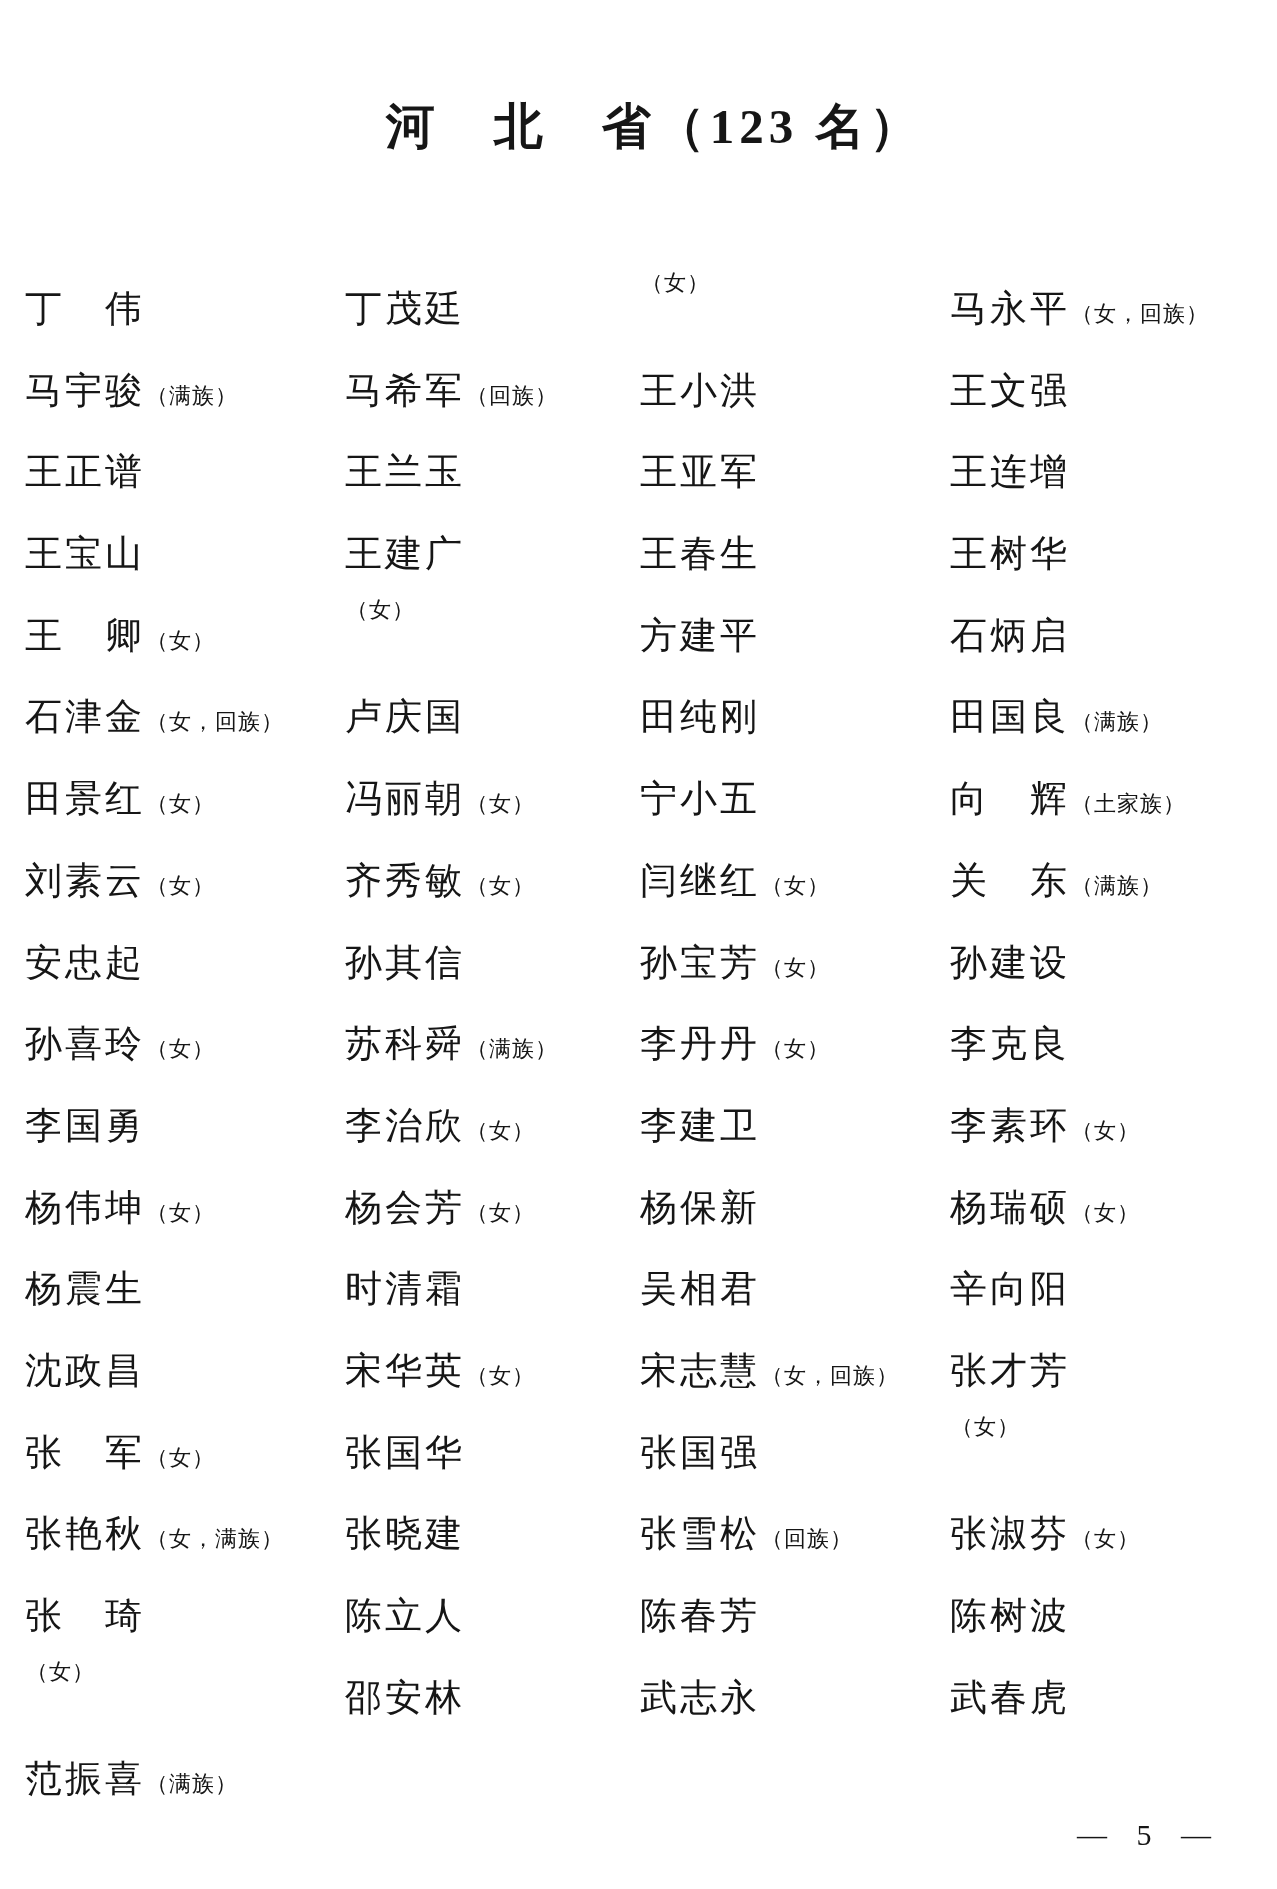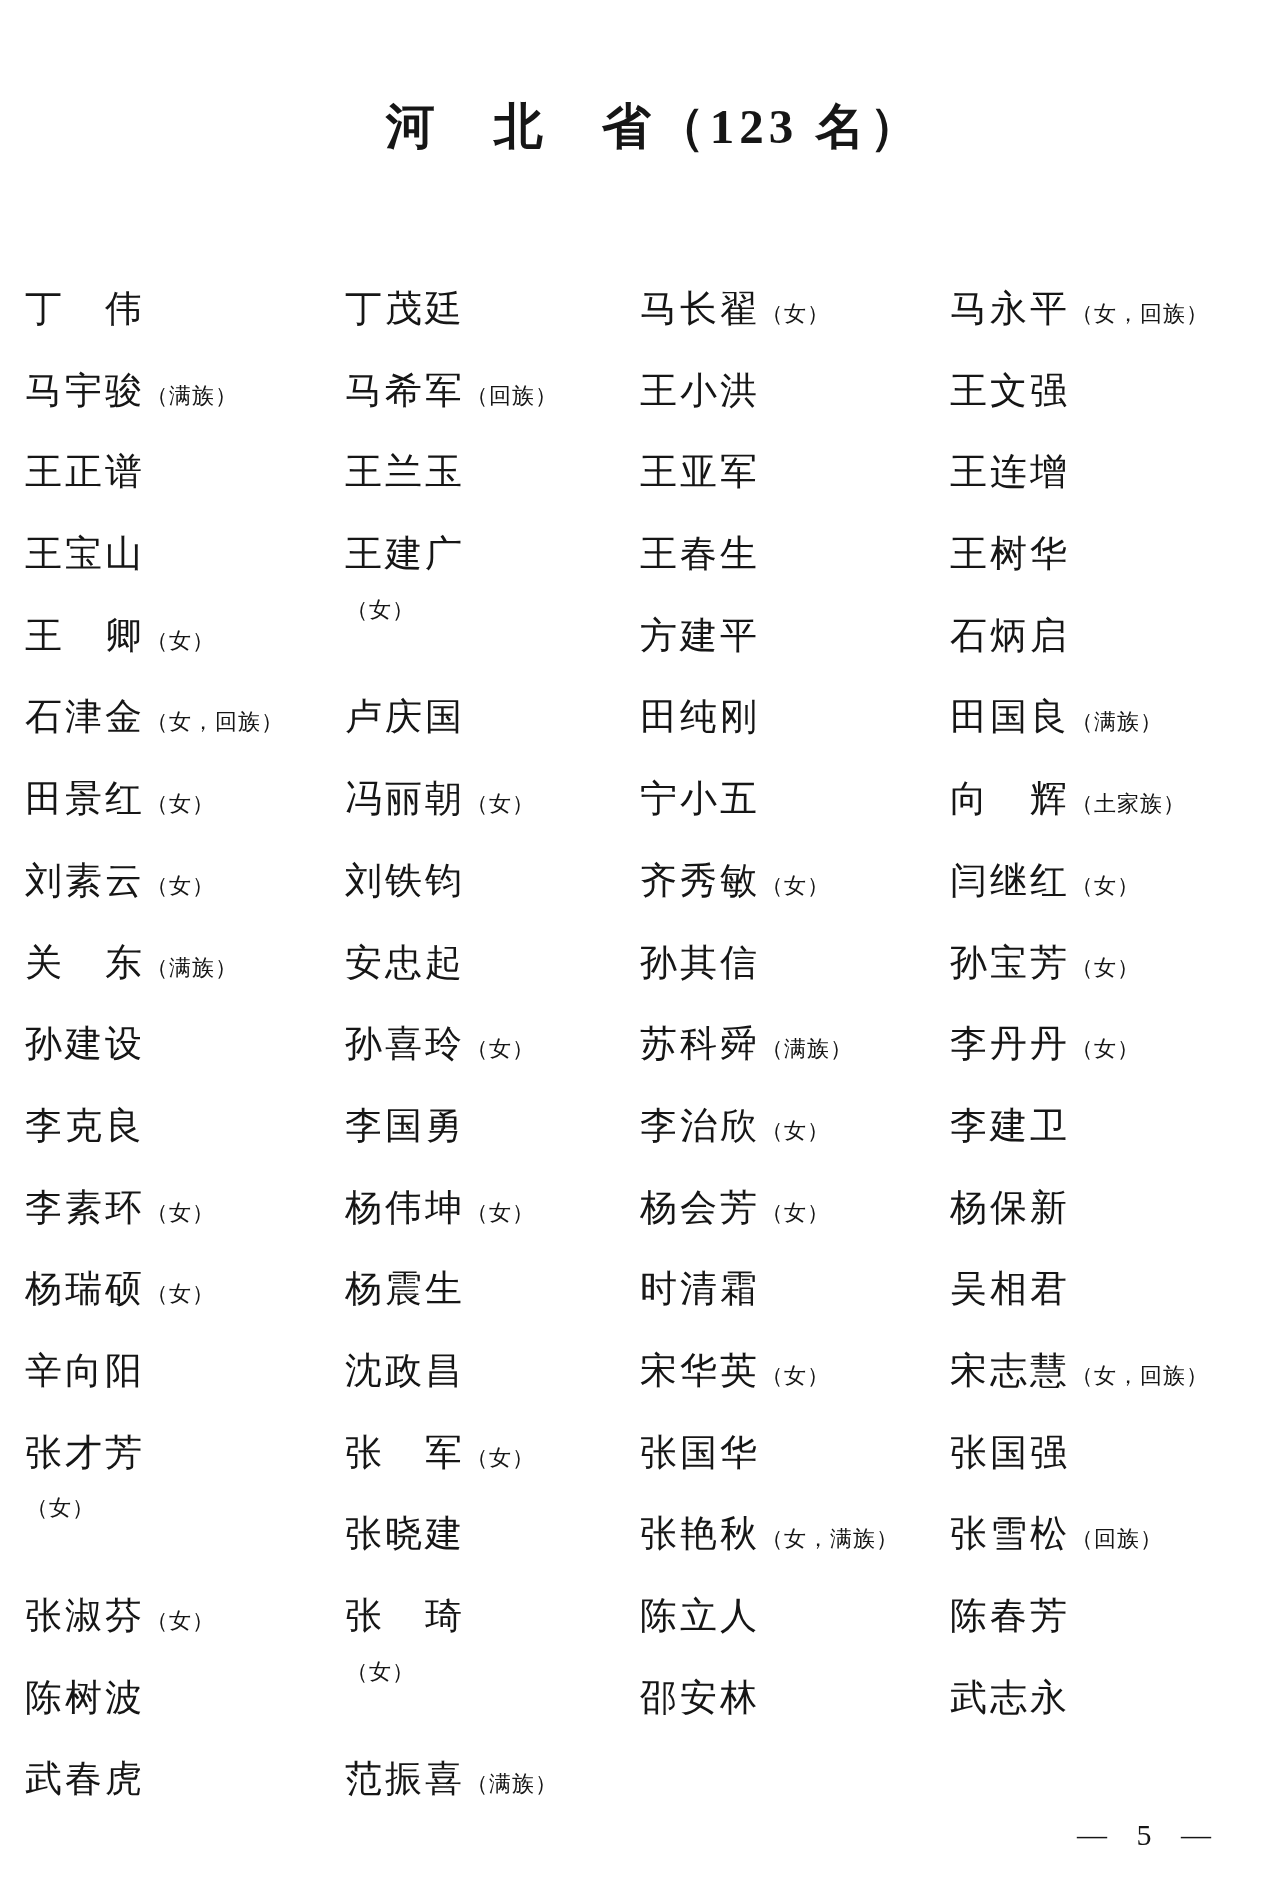--- a/index.html
+++ b/index.html
@@ -70,21 +70,20 @@
   <h1 class="title">河　北　省（123 名）</h1>
 
   <div class="name-grid" id="name-grid">
       <div class="cell">
         <span class="nm">丁　伟</span>
       </div>
       <div class="cell">
         <span class="nm">丁茂廷</span>
       </div>
       <div class="cell">
-        <span class="nm">马长翟</span>
         <span class="note">（女）</span>
       </div>
       <div class="cell">
         <span class="nm">马永平</span>
         <span class="note">（女，回族）</span>
       </div>
       <div class="cell">
         <span class="nm">马宇骏</span>
         <span class="note">（满族）</span>
       </div>
@@ -162,23 +161,20 @@
       </div>
       <div class="cell">
         <span class="nm">向　辉</span>
         <span class="note">（土家族）</span>
       </div>
       <div class="cell">
         <span class="nm">刘素云</span>
         <span class="note">（女）</span>
       </div>
       <div class="cell">
-        <span class="nm">刘铁钧</span>
-      </div>
-      <div class="cell">
         <span class="nm">齐秀敏</span>
         <span class="note">（女）</span>
       </div>
       <div class="cell">
         <span class="nm">闫继红</span>
         <span class="note">（女）</span>
       </div>
       <div class="cell">
         <span class="nm">关　东</span>
         <span class="note">（满族）</span>
@@ -273,25 +269,25 @@
       <div class="cell">
         <span class="nm">张国华</span>
       </div>
       <div class="cell">
         <span class="nm">张国强</span>
       </div>
       <div class="cell">
         <span class="note">（女）</span>
       </div>
       <div class="cell">
-        <span class="nm">张晓建</span>
-      </div>
-      <div class="cell">
         <span class="nm">张艳秋</span>
         <span class="note">（女，满族）</span>
+      </div>
+      <div class="cell">
+        <span class="nm">张晓建</span>
       </div>
       <div class="cell">
         <span class="nm">张雪松</span>
         <span class="note">（回族）</span>
       </div>
       <div class="cell">
         <span class="nm">张淑芬</span>
         <span class="note">（女）</span>
       </div>
       <div class="cell">

